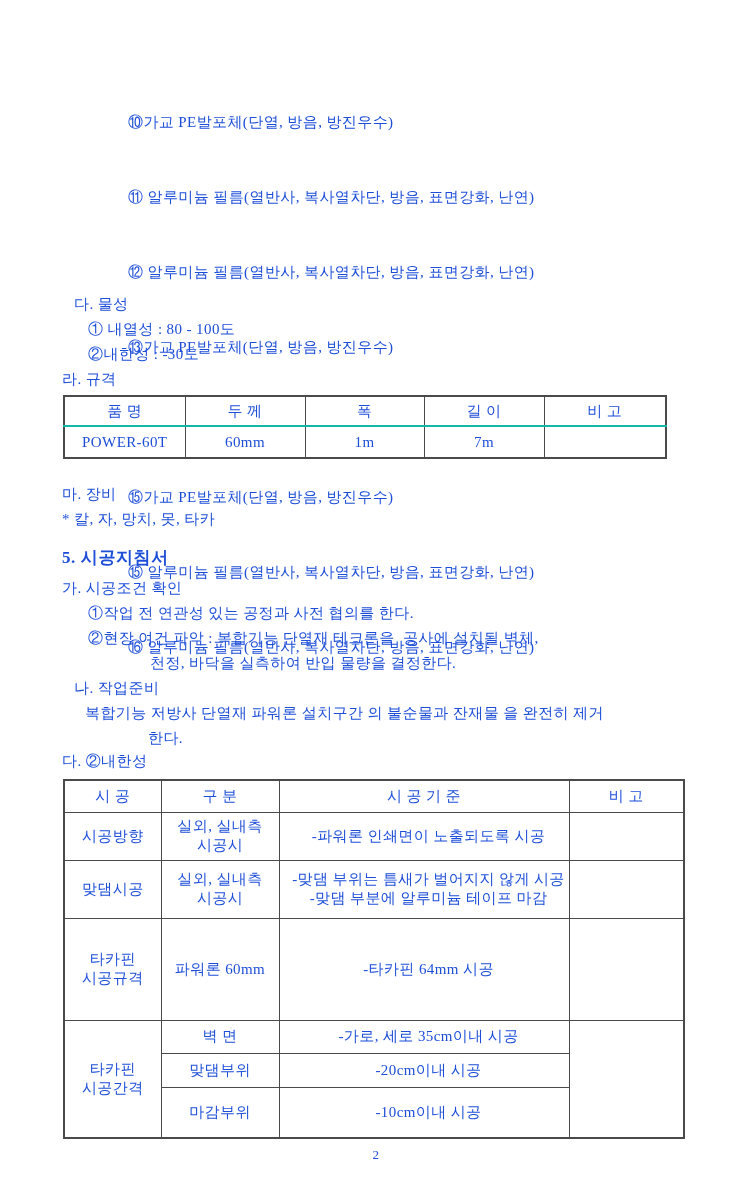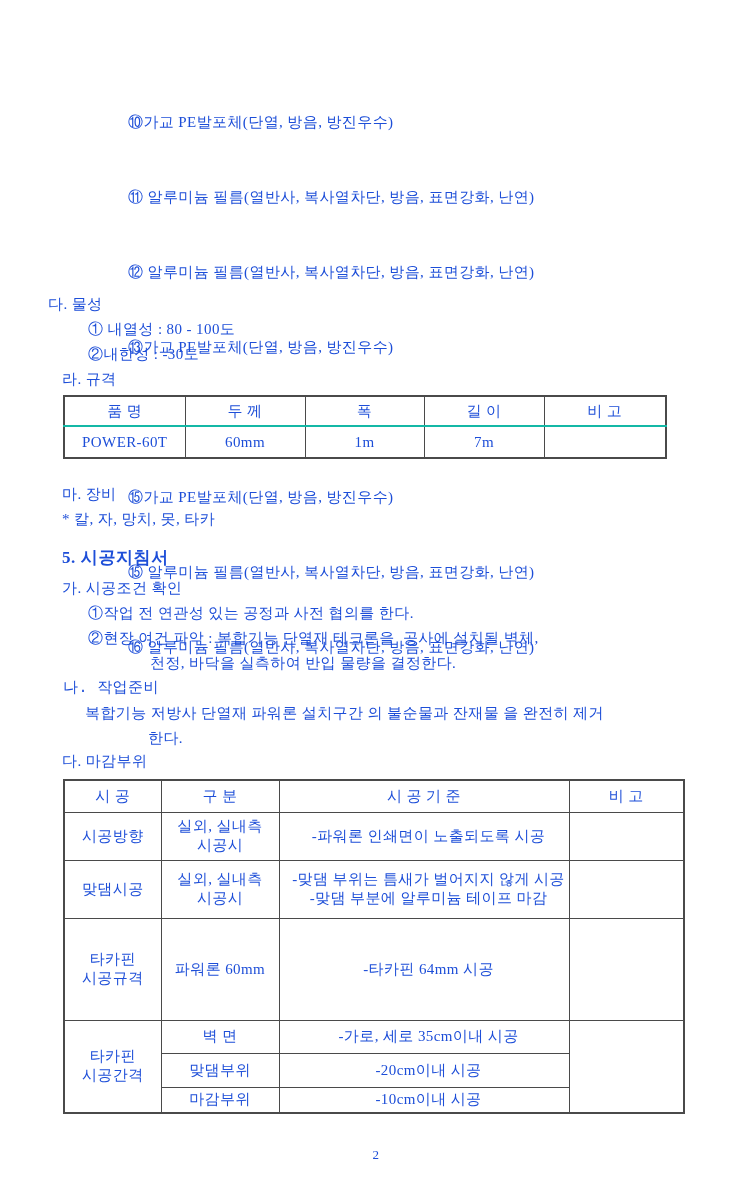--- a/index.html
+++ b/index.html
@@ -47,21 +47,21 @@
   .t1 .hrow td { height: 30px; border-bottom: 2px solid #14b8a6; }
   .t1 .drow td { height: 32px; }
   
   .t2 { width: 620px; border: 2px solid #4a4a4a; }
   .t2 .hrow td { height: 32px; text-align: center; }
   .t2 .r1 td { height: 48px; }
   .t2 .r2 td { height: 58px; }
   .t2 .r3 td { height: 102px; }
   .t2 .s1 td { height: 33px; }
   .t2 .s2 td { height: 34px; }
-  .t2 .s3 td { height: 26px; }
+  .t2 .s3 td { height: 51px; }
   .t2 td.left { text-align: center; padding-left: 9px; }
   .pagenum {
     width: 752px;
     text-align: center;
     font-size: 13px;
     letter-spacing: 0.4px;
   }
 </style>
 </head>
 <body>
@@ -72,21 +72,21 @@
     <span class="list-line">⑩가교 PE발포체(단열, 방음, 방진우수)</span>
     <span class="list-line">⑪ 알루미늄 필름(열반사, 복사열차단, 방음, 표면강화, 난연)</span>
     <span class="list-line">⑫ 알루미늄 필름(열반사, 복사열차단, 방음, 표면강화, 난연)</span>
     <span class="list-line">⑬가교 PE발포체(단열, 방음, 방진우수)</span>
     <span class="list-line">⑭ 알루미늄 필름(열반사, 복사열차단, 방음, 표면강화, 난연)</span>
     <span class="list-line">⑮가교 PE발포체(단열, 방음, 방진우수)</span>
     <span class="list-line">⑮ 알루미늄 필름(열반사, 복사열차단, 방음, 표면강화, 난연)</span>
     <span class="list-line">⑯ 알루미늄 필름(열반사, 복사열차단, 방음, 표면강화, 난연)</span>
   </div>
 
-  <div class="abs line" style="left:48px; top:292px;">다. 물성</div>
+  <div class="abs line" style="left:74px; top:292px;">다. 물성</div>
   <div class="abs line" style="left:88px; top:317px;">① 내열성 : 80 - 100도</div>
   <div class="abs line" style="left:88px; top:342px;">②내한성 : -30도</div>
 
   <div class="abs line" style="left:62px; top:367px;">라. 규격</div>
 
   <table class="abs t1" style="left:63px; top:395px;">
     <colgroup>
         <col style="width:121px">
         <col style="width:120px">
         <col style="width:119px">
@@ -112,24 +112,24 @@
     </table>
 
   <div class="abs line" style="left:62px; top:482px;">마. 장비</div>
   <div class="abs line" style="left:62px; top:507px;">* 칼, 자, 망치, 못, 타카</div>
 
   <div class="abs heading5" style="left:62px; top:546px;">5. 시공지침서</div>
   <div class="abs line" style="left:62px; top:576px;">가. 시공조건 확인</div>
   <div class="abs line" style="left:88px; top:601px;">①작업 전 연관성 있는 공정과 사전 협의를 한다.</div>
   <div class="abs line" style="left:150px; top:651px;">천정, 바닥을 실측하여 반입 물량을 결정한다.</div>
   <div class="abs line" style="left:88px; top:626px;">②현장 여건 파악 : 복합기능 단열재 테크론을  공사에 설치될 벽체,</div>
-  <div class="abs line" style="left:63px; top:676px;font-family:Liberation Mono, monospace;">나. 작업준비</div>
+  <div class="abs line" style="left:74px; top:676px;">나. 작업준비</div>
   <div class="abs line" style="left:85px; top:701px;">복합기능 저방사 단열재 파워론 설치구간 의 불순물과 잔재물 을 완전히 제거</div>
   <div class="abs line" style="left:148px; top:726px;">한다.</div>
-  <div class="abs line" style="left:62px; top:749px;">다. 마감부위</div>
+  <div class="abs line" style="left:62px; top:749px;">다. ②내한성</div>
 
   <table class="abs t2" style="left:63px; top:779px;">
     <colgroup>
         <col style="width:97px">
         <col style="width:118px">
         <col style="width:290px">
         <col style="width:115px">
       </colgroup>
     <tbody>
         <tr class="hrow">

